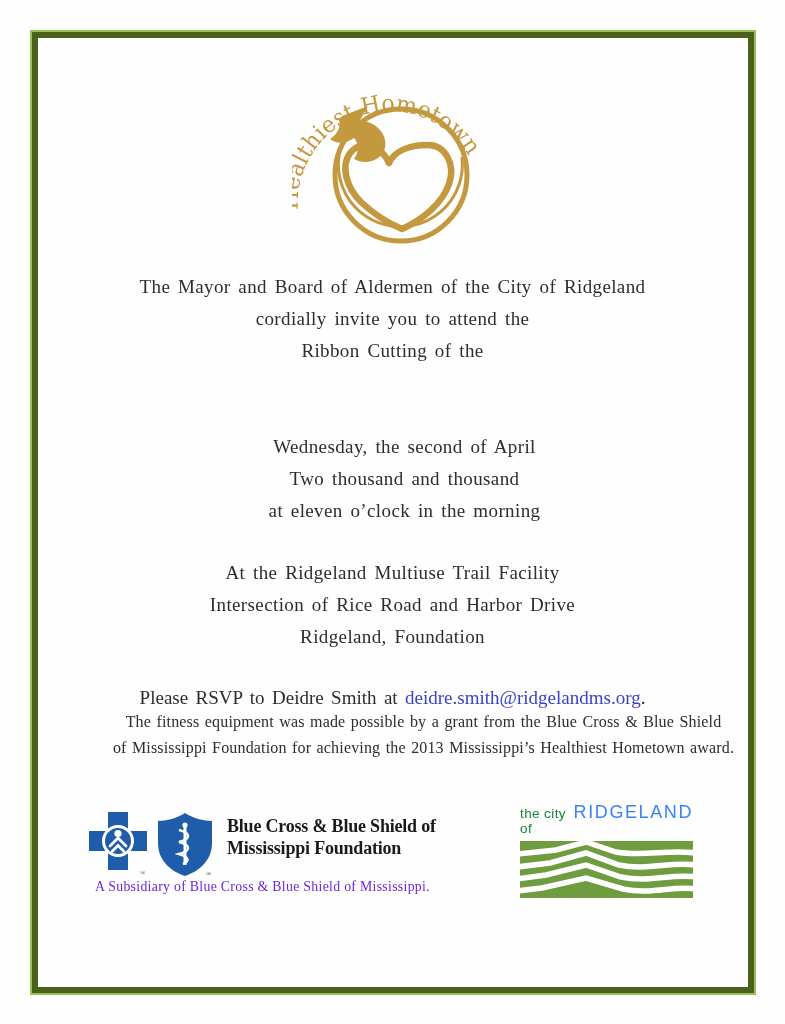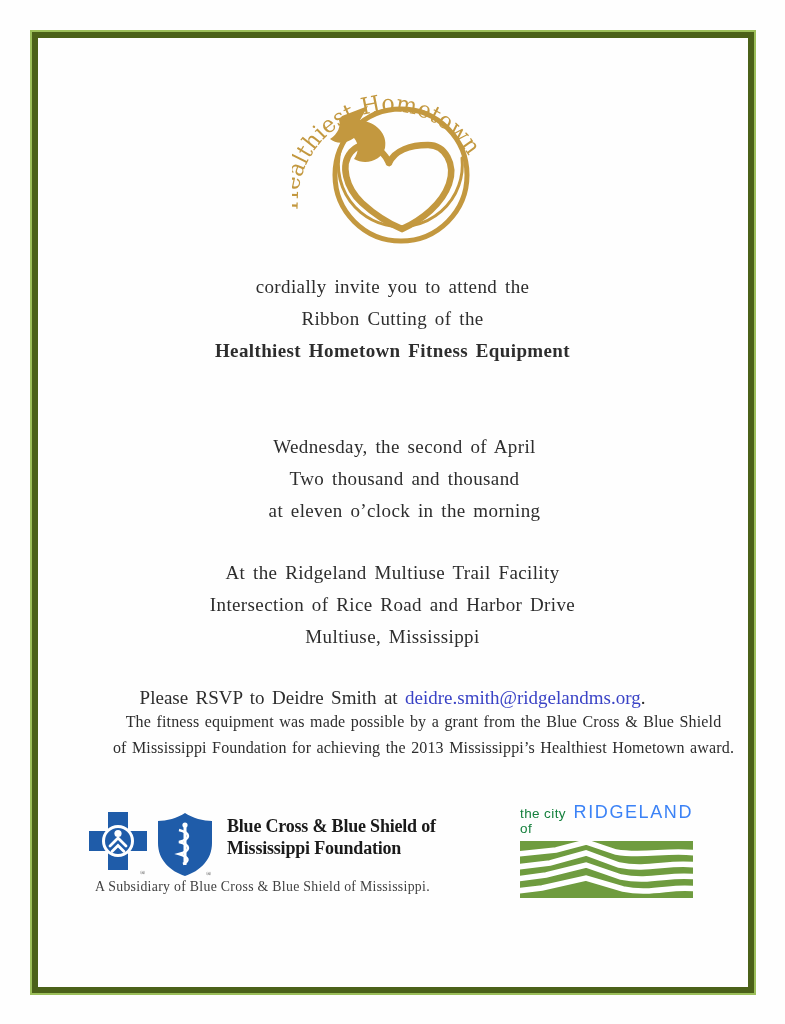--- a/index.html
+++ b/index.html
@@ -12,21 +12,21 @@
   .inv-line{font-size:19px;line-height:32px;letter-spacing:.02em;word-spacing:.14em;}
   .bold{font-weight:bold;}
   .grant-line{font-size:16px;line-height:26px;letter-spacing:.01em;word-spacing:.08em;}
   .rsvp{font-size:19px;line-height:30px;word-spacing:.14em;}
   .email{color:#3a43c6;cursor:pointer;}
   .seal{position:absolute;left:292px;top:60px;width:200px;height:190px;}
   .seal-arc{font-family:"DejaVu Serif",serif;font-size:23px;}
   .bcbs-row{position:absolute;left:89px;top:812px;display:flex;gap:9px;align-items:flex-start;}
   .bcbs-wordmark{font-family:"Liberation Serif",serif;font-weight:bold;color:#1a1a1a;
                  font-size:18px;line-height:22px;letter-spacing:-.2px;margin-top:3px;margin-left:4px;}
-  .subsidiary{position:absolute;left:95px;top:879px;font-size:13.8px;color:#404040;
+  .subsidiary{position:absolute;left:95px;top:879px;font-size:13.8px;color:#6d28d9;
               letter-spacing:.3px;font-family:"Liberation Serif",serif;}
   .ridge{position:absolute;left:520px;top:802px;width:173px;}
   .ridge-head{display:flex;justify-content:space-between;align-items:baseline;
               font-family:"Liberation Sans","DejaVu Sans",sans-serif;margin-bottom:5px;}
   .ridge-prefix{font-size:13.5px;color:#15803d;letter-spacing:.4px;}
   .ridge-name{font-size:18px;color:#3b82f6;letter-spacing:1.6px;}
   .waves{display:block;}
 </style>
 </head>
 <body>
@@ -43,35 +43,35 @@
     </text>
     <g fill="none" stroke-linecap="round" stroke="#C3983F">
       <circle cx="109" cy="115" r="66" stroke-width="5"></circle>
       <path d="M 57 70 A 62 62 0 1 0 170 98" stroke-width="3"></path>
     </g>
     <path fill="none" stroke-width="6.5" stroke-linecap="round" d="M 97 103 C 90 86, 70 80, 59 92 C 48 105, 54 128, 70 143 C 82 154, 98 164, 110 169 C 130 160, 150 144, 157 124 C 164 104, 153 85, 136 85 C 119 85, 103 90, 97 103" stroke="#C3983F"></path>
     <path stroke="none" d="M 50 56 L 76 46 L 68 60 C 84 62, 96 74, 93 88 C 90 100, 74 106, 62 99 C 67 92, 67 84, 62 78 C 54 84, 44 84, 38 79 C 46 74, 49 66, 47 60 Z" fill="#C3983F"></path>
   </svg>
 
   <div class="block" style="top:271px;">
+    <div class="inv-line">The Mayor and Board of Aldermen of the City of Ridgeland</div>
     <div class="inv-line">cordially invite you to attend the</div>
     <div class="inv-line">Ribbon Cutting of the</div>
-    <div class="inv-line bold">Healthiest Hometown Fitness Equipment</div>
   </div>
 
   <div class="block" style="top:431px;margin-left:12px;">
     <div class="inv-line">Wednesday, the second of April</div>
     <div class="inv-line">Two thousand and thousand</div>
     <div class="inv-line">at eleven o’clock in the morning</div>
   </div>
 
   <div class="block" style="top:557px;">
     <div class="inv-line">At the Ridgeland Multiuse Trail Facility</div>
     <div class="inv-line">Intersection of Rice Road and Harbor Drive</div>
-    <div class="inv-line">Multiuse, Mississippi</div>
+    <div class="inv-line">Ridgeland, Foundation</div>
   </div>
 
   <div class="block rsvp" style="top:683px;"><span>Please RSVP to Deidre Smith at </span><a class="email">deidre.smith@ridgelandms.org</a><span>.</span></div>
 
   <div class="block" style="top:709px;padding-left:31px;">
     <div class="grant-line">The fitness equipment was made possible by a grant from the Blue Cross &amp; Blue Shield</div>
     <div class="grant-line">of Mississippi Foundation for achieving the 2013 Mississippi’s Healthiest Hometown award.</div>
   </div>
 
   <div class="bcbs-row">

